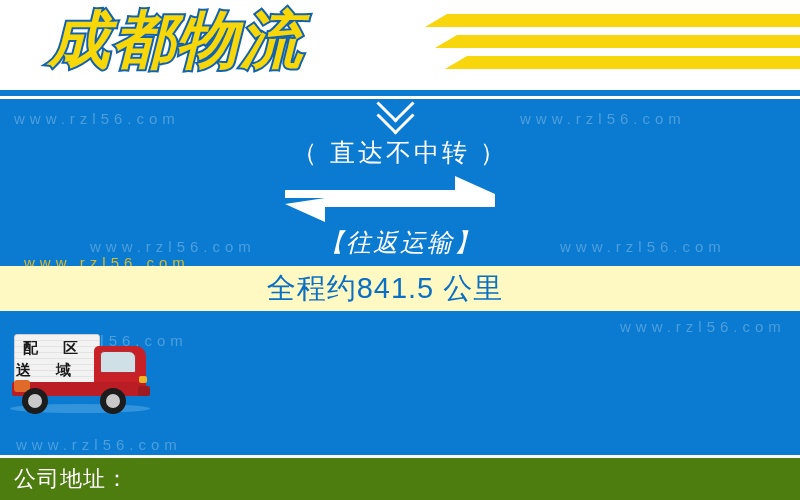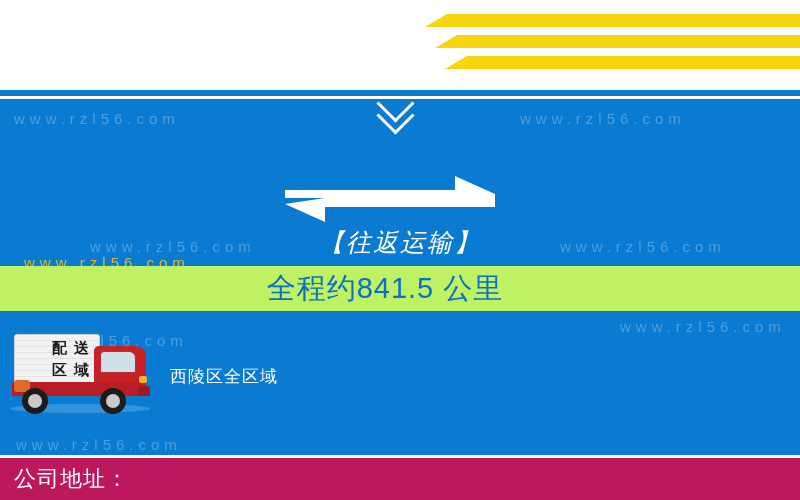--- a/index.html
+++ b/index.html
@@ -61,38 +61,38 @@
 
   .city{
     position:absolute;top:168px;color:#fff;font-size:56px;line-height:64px;
     letter-spacing:4px;white-space:nowrap;
   }
   .city.from{left:62px;}
   .city.to{left:532px;}
 
   
   .infobar{
-    position:absolute;left:0;top:266px;width:800px;height:45px;background:#bef264;
+    position:absolute;left:0;top:266px;width:800px;height:45px;background:#fef9c3;
     display:flex;align-items:center;justify-content:center;
   }
   .infobar .txt{color:#0b6fc4;font-size:29px;letter-spacing:1px;white-space:nowrap;}
   .infobar .gap{display:inline-block;width:30px;}
 
   
   .truck{position:absolute;left:6px;top:330px;width:148px;height:88px;}
   .truck .shadow{position:absolute;left:4px;top:74px;width:140px;height:9px;background:#3f9bdd;border-radius:50%;opacity:.8;}
   .truck .box{
     position:absolute;left:8px;top:4px;width:84px;height:50px;background:#f2f2f2;
     border:1px solid #cfcfcf;border-radius:3px;
     background-image:repeating-linear-gradient(#f2f2f2 0 5px,#e3e3e3 5px 6px);
   }
   .truck .boxtxt{
     position:absolute;left:10px;top:6px;width:80px;height:46px;
     color:#1a1a1a;font-size:15px;line-height:22px;font-weight:bold;
-    display:flex;flex-direction:column;align-items:flex-end;justify-content:center;
+    display:flex;flex-direction:row;align-items:center;justify-content:center;
   }
   .truck .boxtxt div{letter-spacing:7px;text-indent:7px;}
   .truck .cab{
     position:absolute;left:88px;top:16px;width:52px;height:40px;background:#c82027;
     border-radius:5px 10px 3px 3px;
   }
   .truck .window{
     position:absolute;left:94px;top:21px;width:34px;height:20px;background:#cfe0e6;
     border-radius:4px 7px 2px 2px;border:1px solid #b03038;
   }
@@ -102,36 +102,37 @@
   .truck .wheel{position:absolute;top:58px;width:26px;height:26px;background:#1c1c1c;border-radius:50%;}
   .truck .wheel i{position:absolute;left:6px;top:6px;width:14px;height:14px;background:#c9c9c9;border-radius:50%;display:block;}
   .truck .w1{left:16px;}
   .truck .w2{left:94px;}
   .truck .fender{position:absolute;left:8px;top:50px;width:16px;height:12px;background:#e06a2a;border-radius:3px;}
 
   .zone-label{position:absolute;left:170px;top:365px;color:#fff;font-size:17px;letter-spacing:1px;}
 
   
   .addr-rule{position:absolute;left:0;top:455px;width:800px;height:3px;background:#fff;}
-  .addrbar{position:absolute;left:0;top:458px;width:800px;height:42px;background:#be185d;
+  .addrbar{position:absolute;left:0;top:458px;width:800px;height:42px;background:#4d7c0f;
            display:flex;align-items:center;}
   .addrbar .lbl{color:#fff;font-size:22px;letter-spacing:1px;margin-left:14px;white-space:nowrap;}
   .addrbar .val{color:#f7d20a;font-size:24px;letter-spacing:1px;white-space:nowrap;}
 
   
   .wm{position:absolute;color:#4d9fdc;font-size:15px;letter-spacing:5px;white-space:nowrap;
       user-select:none;font-family:"Liberation Sans",sans-serif;}
   .wm.on-yellow{color:#d8bb2a;}
 </style>
 </head>
 <body>
 
 <div id="poster">
 
   <div class="header">
+    <div class="brand">成都物流</div>
     <div class="stripes">
       <div class="stripe s1"></div>
       <div class="stripe s2"></div>
       <div class="stripe s3"></div>
     </div>
   </div>
 
   <div class="body-blue"></div>
 
   <div class="rule"></div>
@@ -142,20 +143,21 @@
 
   <div class="wm" style="left:14px;top:110px;">www.rzl56.com</div>
   <div class="wm" style="left:520px;top:110px;">www.rzl56.com</div>
   <div class="wm" style="left:90px;top:238px;">www.rzl56.com</div>
   <div class="wm" style="left:560px;top:238px;">www.rzl56.com</div>
   <div class="wm on-yellow" style="left:24px;top:254px;">www.rzl56.com</div>
   <div class="wm" style="left:620px;top:318px;">www.rzl56.com</div>
   <div class="wm" style="left:22px;top:332px;">www.rzl56.com</div>
   <div class="wm" style="left:16px;top:436px;">www.rzl56.com</div>
 
+  <div class="direct">（ 直达不中转 ）</div>
 
   <div class="arrow-wrap">
     <div class="arrow-a"></div>
     <div class="arrow-b"></div>
   </div>
 
   <div class="roundtrip">【往返运输】</div>
 
 
   <div class="infobar">
@@ -177,20 +179,19 @@
     <div class="light"></div>
     <div class="fender"></div>
     <div class="wheel w1">
         <i></i>
       </div>
     <div class="wheel w2">
         <i></i>
       </div>
   </div>
 
-  <div class="zone-label">西陵区全区域</div>
 
   <div class="addr-rule"></div>
   <div class="addrbar">
     <span class="lbl">公司地址：</span>
   </div>
 
 </div>
 
 </body></html>

